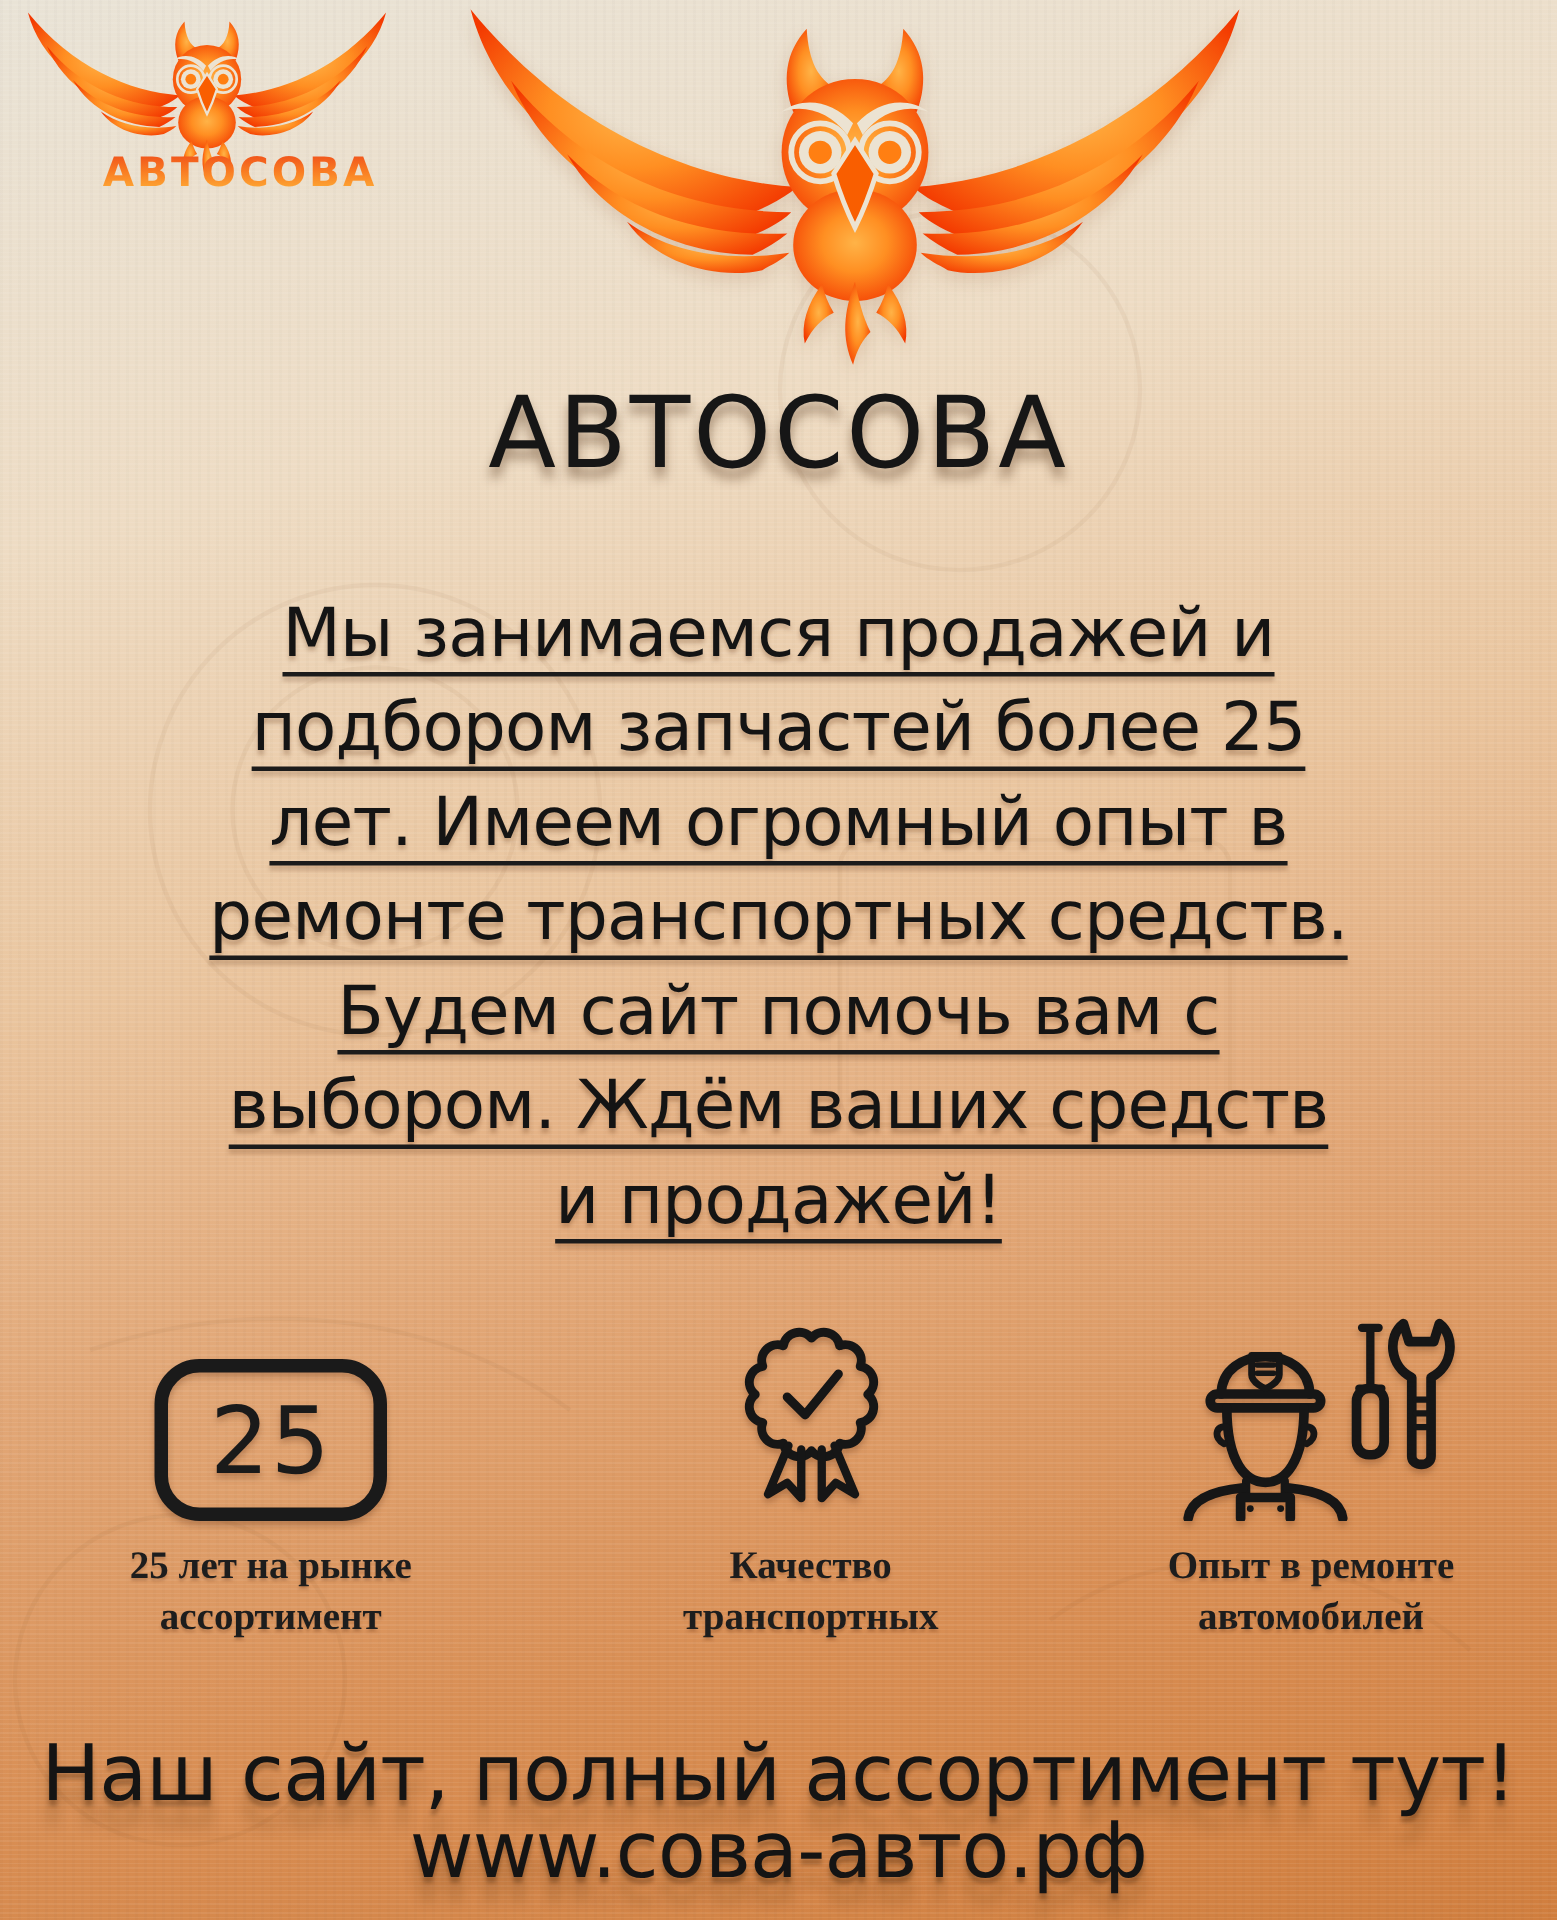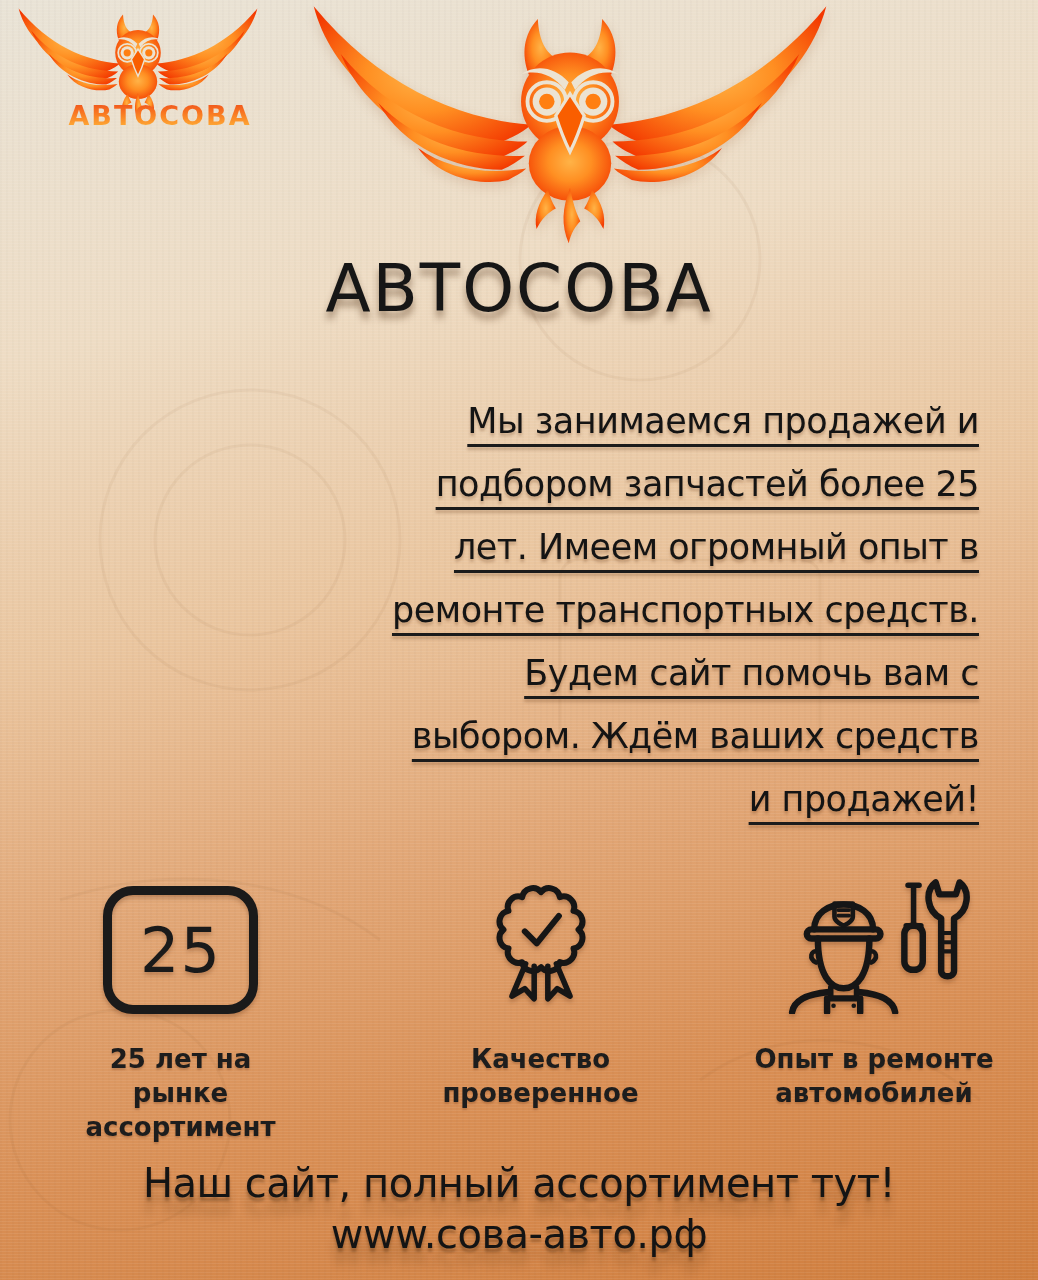--- a/index.html
+++ b/index.html
@@ -34,52 +34,52 @@
 
   
   .title{
     position:absolute; top:250px; left:0; width:100%; text-align:center;
     font-size:66px; font-weight:500; letter-spacing:2px; color:#161616;
     text-shadow:0 7px 7px rgba(70,35,10,.42);
   }
 
   
   .intro{
-    position:absolute; top:390px; left:59px; width:920px; text-align:right;
-    font-size:35px; line-height:63px; color:#141414; letter-spacing:-0.5px;
+    position:absolute; top:390px; left:59px; width:920px; text-align:center;
+    font-size:45px; line-height:63px; color:#141414; letter-spacing:-0.5px;
     text-shadow:0 3px 3px rgba(95,45,15,.28);
   }
   .intro .iline{
     text-decoration:underline; text-decoration-thickness:3px;
     text-underline-offset:11px; text-decoration-color:#1b1b1b;
   }
 
   
   .features{ position:absolute; top:876px; left:0; width:100%; }
   .feature{ position:absolute; top:0; display:flex; flex-direction:column; align-items:center; }
   .feature .icon-box{ height:138px; display:flex; align-items:flex-end; justify-content:center;
                       filter:drop-shadow(0 3px 2px rgba(95,45,15,.3)); }
   .f-years{ left:58px;  width:245px; }
   .f-quality{ left:398px; width:285px; }
   .f-repair{ left:738px; width:272px; }
   .caption{
-    margin-top:28px; text-align:center; font-weight:bold; font-size:26px;
-    line-height:34px; color:#1d1d1d; text-shadow:0 2px 2px rgba(95,45,15,.25);
+    margin-top:13px; text-align:center; font-weight:bold; font-size:26px;
+    line-height:34px; color:#1d1d1d; text-shadow:0 2px 2px rgba(95,45,15,.25);font-family:Liberation Serif, serif;
   }
   .caption span{ display:block; }
   .plate{
-    width:155px; height:128px; border:9px solid #1a1a1a; border-radius:30px;
+    width:155px; height:108px; border:9px solid #1a1a1a; border-radius:30px;
     display:flex; align-items:center; justify-content:center;
   }
   .plate span{ font-size:62px; font-weight:500; letter-spacing:1px; color:#1a1a1a; }
 
   
   .footer{
     position:absolute; top:1158px; left:0; width:100%; text-align:center;
-    font-size:40px; line-height:51px; color:#141414; letter-spacing:-0.5px;
+    font-size:52px; line-height:51px; color:#141414; letter-spacing:-0.5px;
     text-shadow:0 4px 3px rgba(70,35,10,.35), 0 17px 9px rgba(70,35,10,.22);
   }
 </style>
 </head>
 <body>
 
 <div class="poster">
 
   <svg class="bg-sketch" viewBox="0 0 1038 1280" fill="none" stroke="#6e4218" stroke-width="3">
     <circle cx="250" cy="540" r="150"></circle>
@@ -182,21 +182,21 @@
                    A12.5 12.5 0 0 1 53 100.1 A12.5 12.5 0 0 1 36.9 84 A12.5 12.5 0 0 1 31 62
                    A12.5 12.5 0 0 1 36.9 40 A12.5 12.5 0 0 1 53 23.9 A12.5 12.5 0 0 1 75 18
                    A12.5 12.5 0 0 1 97 23.9 A12.5 12.5 0 0 1 113.1 40 A12.5 12.5 0 0 1 119 62 Z"></path>
           <path d="M56 64 L70 78 L96 46"></path>
           <path d="M57 102 L41 140 L56 131 L67 143 L67 105" stroke-width="6.5"></path>
           <path d="M93 102 L109 140 L94 131 L83 143 L83 105" stroke-width="6.5"></path>
         </svg>
       </div>
       <div class="caption">
         <span>Качество</span>
-        <span>проверенное</span>
+        <span>транспортных</span>
       </div>
     </div>
 
     <div class="feature f-repair">
       <div class="icon-box">
         <svg width="196" height="138" viewBox="0 0 210 150" fill="none" stroke="#161616" stroke-width="7" stroke-linecap="round" stroke-linejoin="round">
 
           <path d="M40 58 C40 22 104 22 104 58"></path>
           <rect x="32" y="58" width="80" height="10" rx="5"></rect>
           <path d="M62 30 L82 30 L82 44 C82 50 72 54 72 54 C72 54 62 50 62 44 Z" stroke-width="5"></path>

